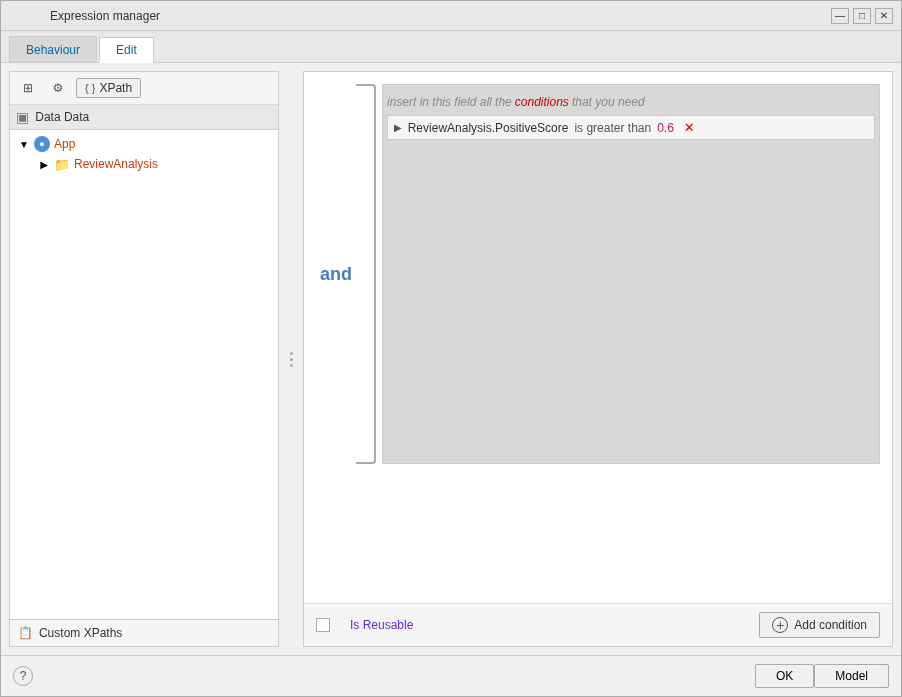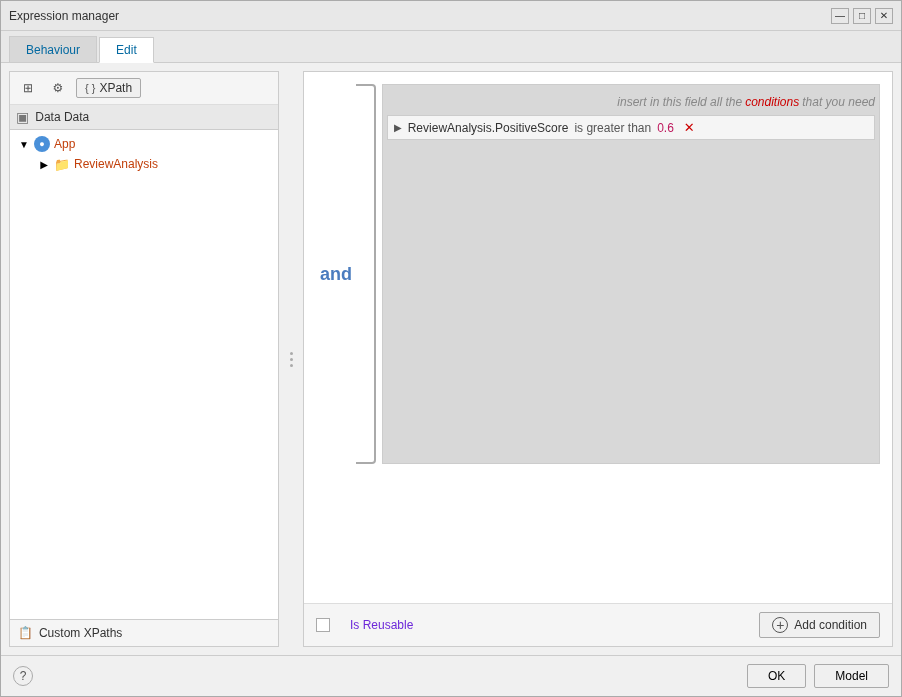--- a/index.html
+++ b/index.html
@@ -31,20 +31,21 @@
       align-items: center;
       justify-content: space-between;
       padding: 0 8px;
       border-bottom: 1px solid #ccc;
       user-select: none;
     }
 
     .title-bar-text {
       font-size: 12px;
       color: #333;
+      margin-left: 41px;
     }
 
     .title-bar-controls {
       display: flex;
       gap: 4px;
     }
 
     .title-btn {
       width: 18px;
       height: 16px;
@@ -292,21 +293,21 @@
 
     .conditions-box {
       border: 1px solid #ccc;
       background: #d8d8d8;
       min-height: 380px;
       position: relative;
       padding: 4px;
     }
 
     .insert-hint {
-      text-align: right;
+      text-align: left;
       color: #888;
       font-style: italic;
       font-size: 11px;
       padding: 6px 0 4px 0;
     }
 
     .insert-hint .conditions-italic {
       color: #c00;
       font-style: italic;
     }
@@ -420,21 +421,20 @@
       display: flex;
       align-items: center;
       justify-content: center;
       font-size: 12px;
       color: #555;
       cursor: pointer;
     }
 
     .bottom-buttons {
       display: flex;
-      gap: 8px;
     }
 
     .btn-ok, .btn-cancel {
       padding: 4px 20px;
       border: 1px solid #aaa;
       background: #f0f0f0;
       cursor: pointer;
       font-size: 12px;
       border-radius: 2px;
     }

